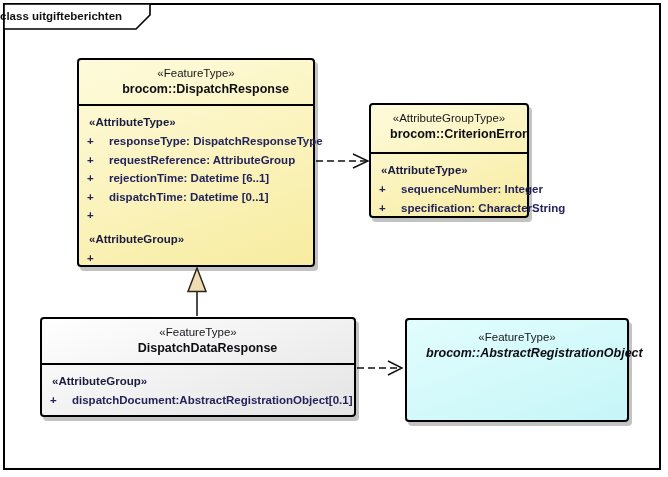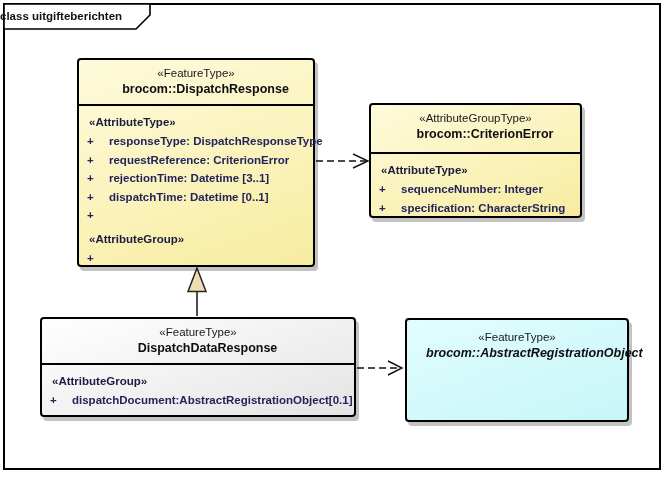--- a/index.html
+++ b/index.html
@@ -39,42 +39,42 @@
     <div class="cname">brocom::DispatchResponse</div>
   </div>
   <div class="cbody">
     <div class="subhead">«AttributeType»</div>
     <div class="arow">
       <span class="vis">+</span>
       <span class="atxt">responseType: DispatchResponseType</span>
     </div>
     <div class="arow">
       <span class="vis">+</span>
-      <span class="atxt">requestReference: CriterionError</span>
+      <span class="atxt">requestReference: AttributeGroup</span>
     </div>
     <div class="arow">
       <span class="vis">+</span>
-      <span class="atxt">rejectionTime: Datetime [3..1]</span>
+      <span class="atxt">rejectionTime: Datetime [6..1]</span>
     </div>
     <div class="arow">
       <span class="vis">+</span>
       <span class="atxt">dispatchTime: Datetime [0..1]</span>
     </div>
     <div class="arow">
       <span class="vis">+</span>
     </div>
     <div class="gap"></div>
     <div class="subhead">«AttributeGroup»</div>
     <div class="arow">
       <span class="vis">+</span>
     </div>
   </div>
 </div>
 
-<div class="umlbox box-yellow" style="left:369px;top:103px;width:213px;height:115px;">
+<div class="umlbox box-yellow" style="left:369px;top:103px;width:160px;height:115px;">
   <div class="boxheader" style="height:49px;">
     <div class="stereo">«AttributeGroupType»</div>
     <div class="cname">brocom::CriterionError</div>
   </div>
   <div class="cbody">
     <div class="subhead">«AttributeType»</div>
     <div class="arow">
       <span class="vis">+</span>
       <span class="atxt">sequenceNumber: Integer</span>
     </div>

